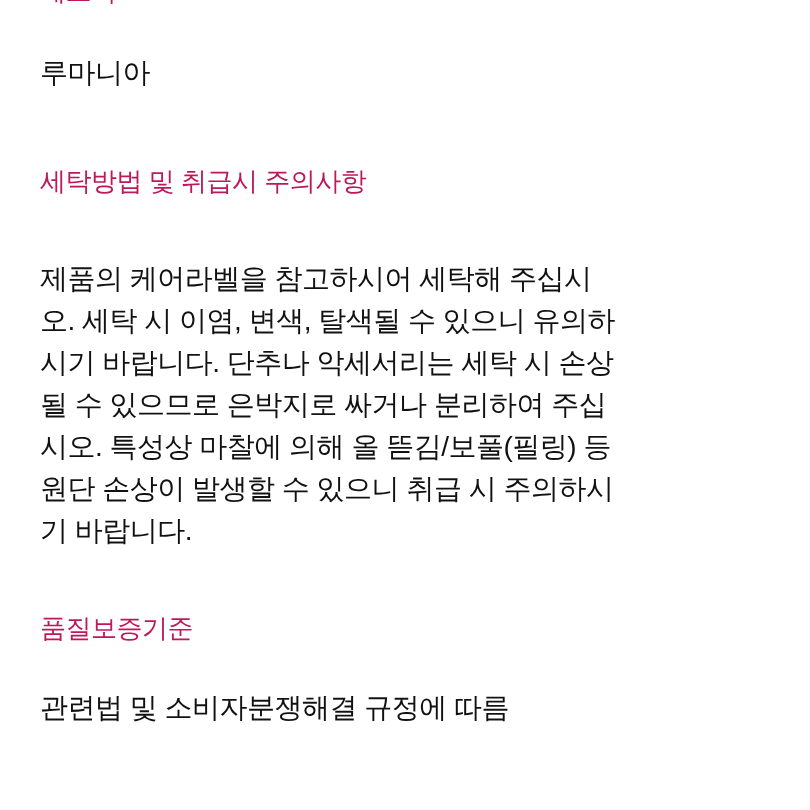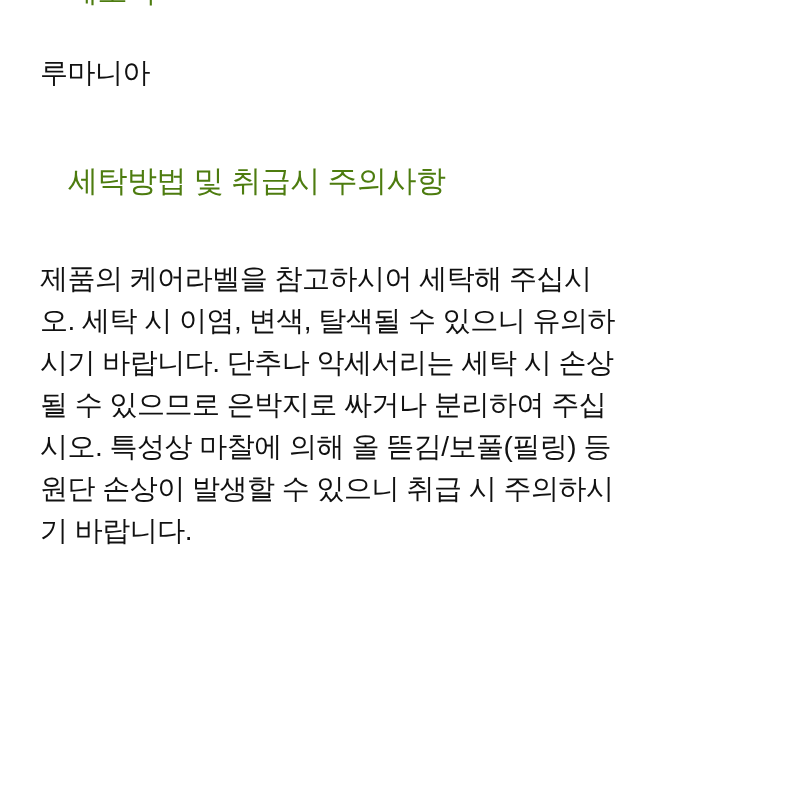--- a/index.html
+++ b/index.html
@@ -15,27 +15,26 @@
   }
   .page {
     box-sizing: border-box;
     width: 656px;
     height: 810px;
     padding: 0 40px;
     overflow: hidden;
     background: #ffffff;
   }
   .label {
-    font-size: 30px;
+    font-size: 26px;
     line-height: 42px;
-    color: #4d7c0f;
+    color: #be185d;
     font-weight: 400;
     letter-spacing: -0.5px;
     white-space: nowrap;
-    margin-left: 28px;
   }
   .value {
     font-size: 28px;
     line-height: 42px;
     color: #111111;
     font-weight: 400;
     letter-spacing: -0.5px;
   }
   .paragraph {
     word-break: break-all;
@@ -60,14 +59,18 @@
     <div class="label m-label-1">제조국</div>
     <div class="value m-value-1">루마니아</div>
   </div>
 
   <div class="section">
     <div class="label m-label-2">세탁방법 및 취급시 주의사항</div>
     <div class="value paragraph m-value-2">제품의 케어라벨을 참고하시어 세탁해 주십시오. 세탁 시 이염, 변색, 탈색될 수 있으니 유의하시기 바랍니다. 단추나 악세서리는 세탁 시 손상될 수 있으므로 은박지로 싸거나 분리하여 주십시오. 특성상 마찰에 의해 올 뜯김/보풀(필링) 등 원단 손상이 발생할 수 있으니 취급 시 주의하시기 바랍니다.</div>
   </div>
 
 
+  <div class="section">
+    <div class="label m-label-4">품질보증기준</div>
+    <div class="value m-value-4">관련법 및 소비자분쟁해결 규정에 따름</div>
+  </div>
 
 </div>
 
 </body></html>

